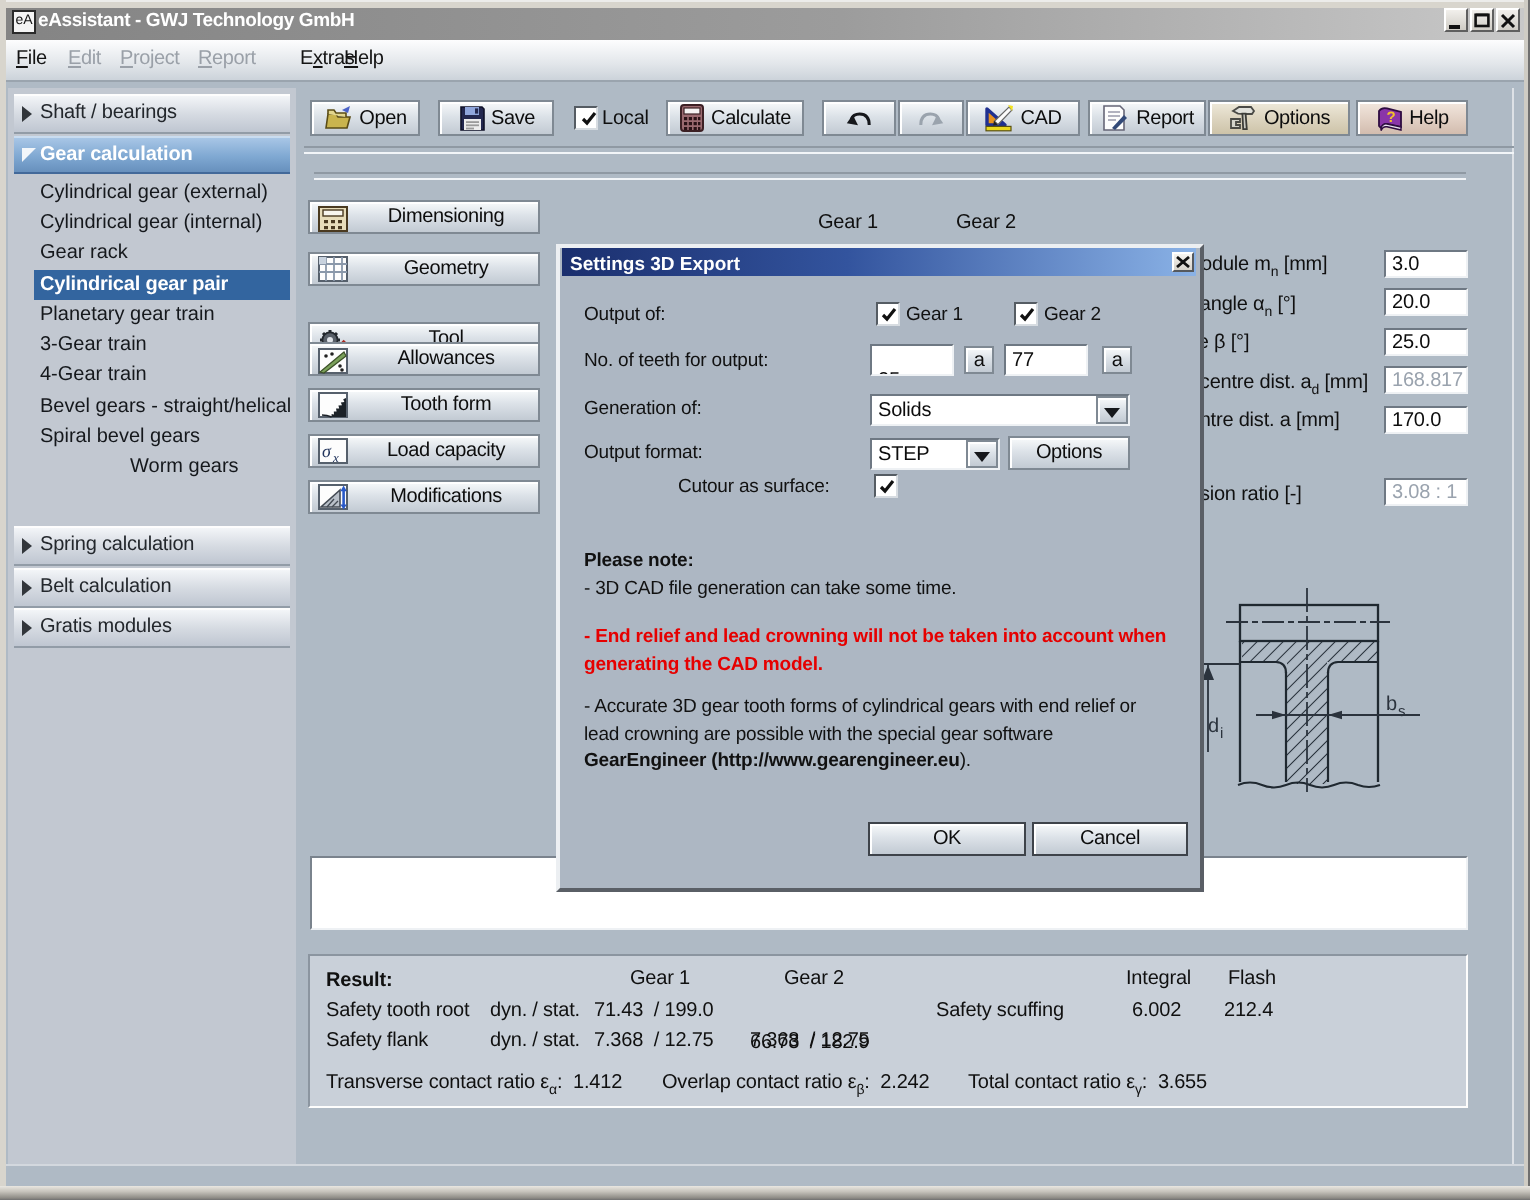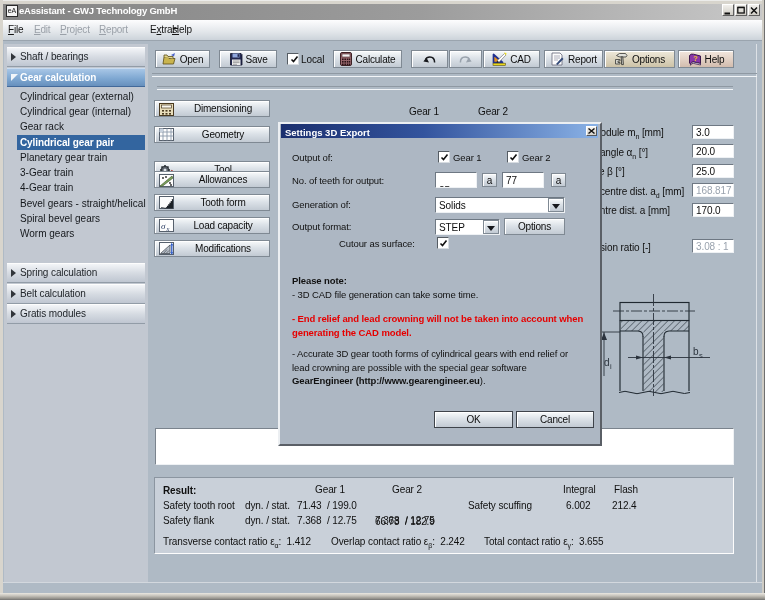--- a/index.html
+++ b/index.html
@@ -84,21 +84,21 @@
   <div class="w" id="ghead" style="top:68px;"><span class="arr2"></span>Gear calculation</div>
   <div class="w sitem" style="top:91px;">Cylindrical gear (external)</div>
   <div class="w sitem" style="top:106px;">Cylindrical gear (internal)</div>
   <div class="w sitem" style="top:121px;">Gear rack</div>
   <div class="w" id="selitem">Cylindrical gear pair</div>
   <div class="w sitem" style="top:152px;">Planetary gear train</div>
   <div class="w sitem" style="top:167px;">3-Gear train</div>
   <div class="w sitem" style="top:182px;">4-Gear train</div>
   <div class="w sitem" style="top:198px;">Bevel gears - straight/helical</div>
   <div class="w sitem" style="top:213px;">Spiral bevel gears</div>
-  <div class="w sitem" style="top:228px;">Worm gears</div>
+  <div class="w sitem" style="top:228px;margin-left:45px;">Worm gears</div>
   <div class="w shead" style="top:263px;"><span class="arr"></span>Spring calculation</div>
   <div class="w shead" style="top:283.5px;"><span class="arr"></span>Belt calculation</div>
   <div class="w shead" style="top:304px;"><span class="arr"></span>Gratis modules</div>
 
   <div class="w" id="main"></div>
 
   <div class="w btn" style="left:155px;top:50px;width:55px;height:18px;">
     <svg width="15" height="14" viewBox="0 0 15 14" style="margin-right:3px;">
         <path d="M1 12 L2 5 L6 5 L7 6.5 L13 6.5 L11.5 12 Z" fill="#c9b44e" stroke="#5a4c16" stroke-width="0.8"></path>
         <path d="M2 5 L2 3 L5 3 L6 4.5 L11 4.5 L11 6.5" fill="#e2d68e" stroke="#5a4c16" stroke-width="0.8"></path>

